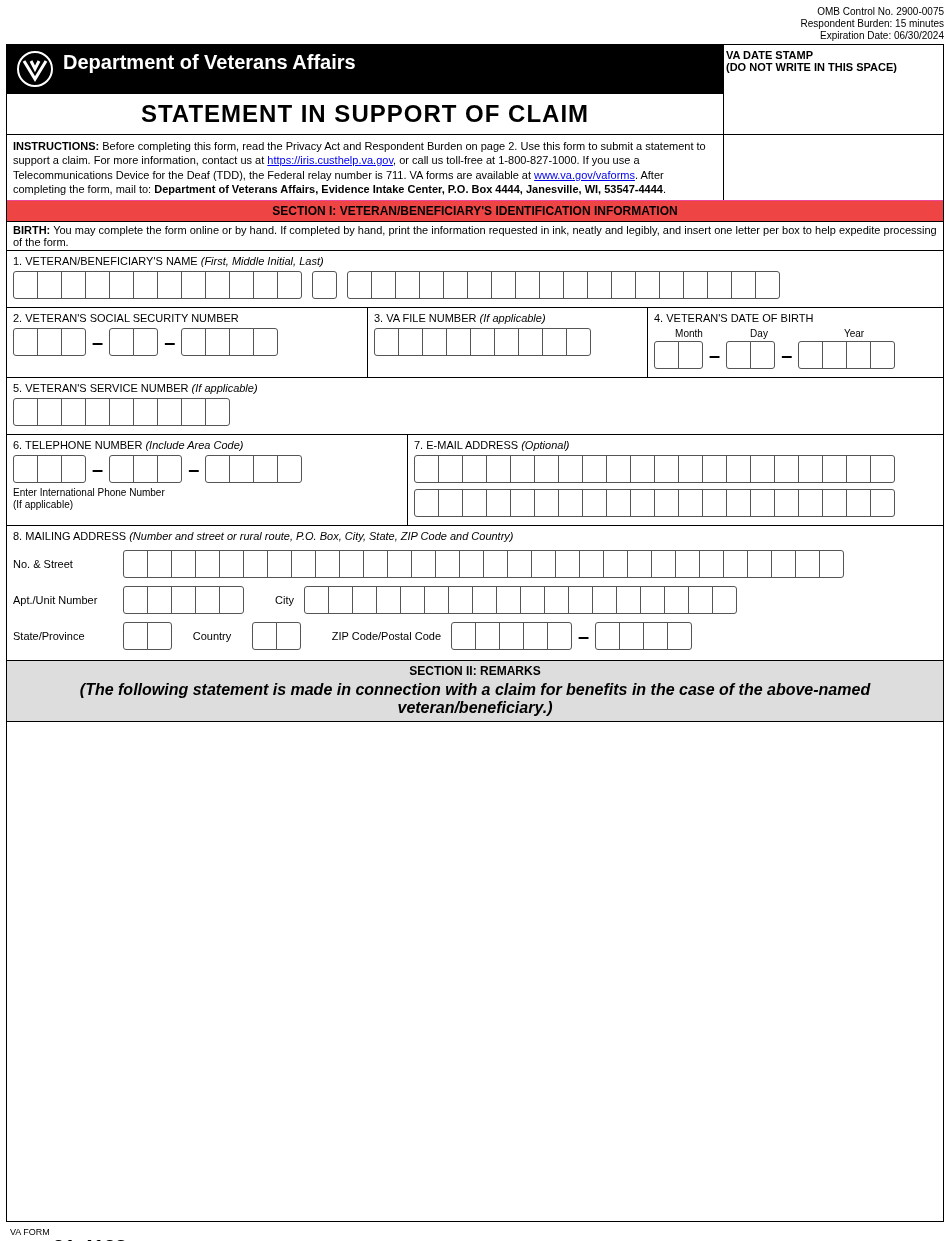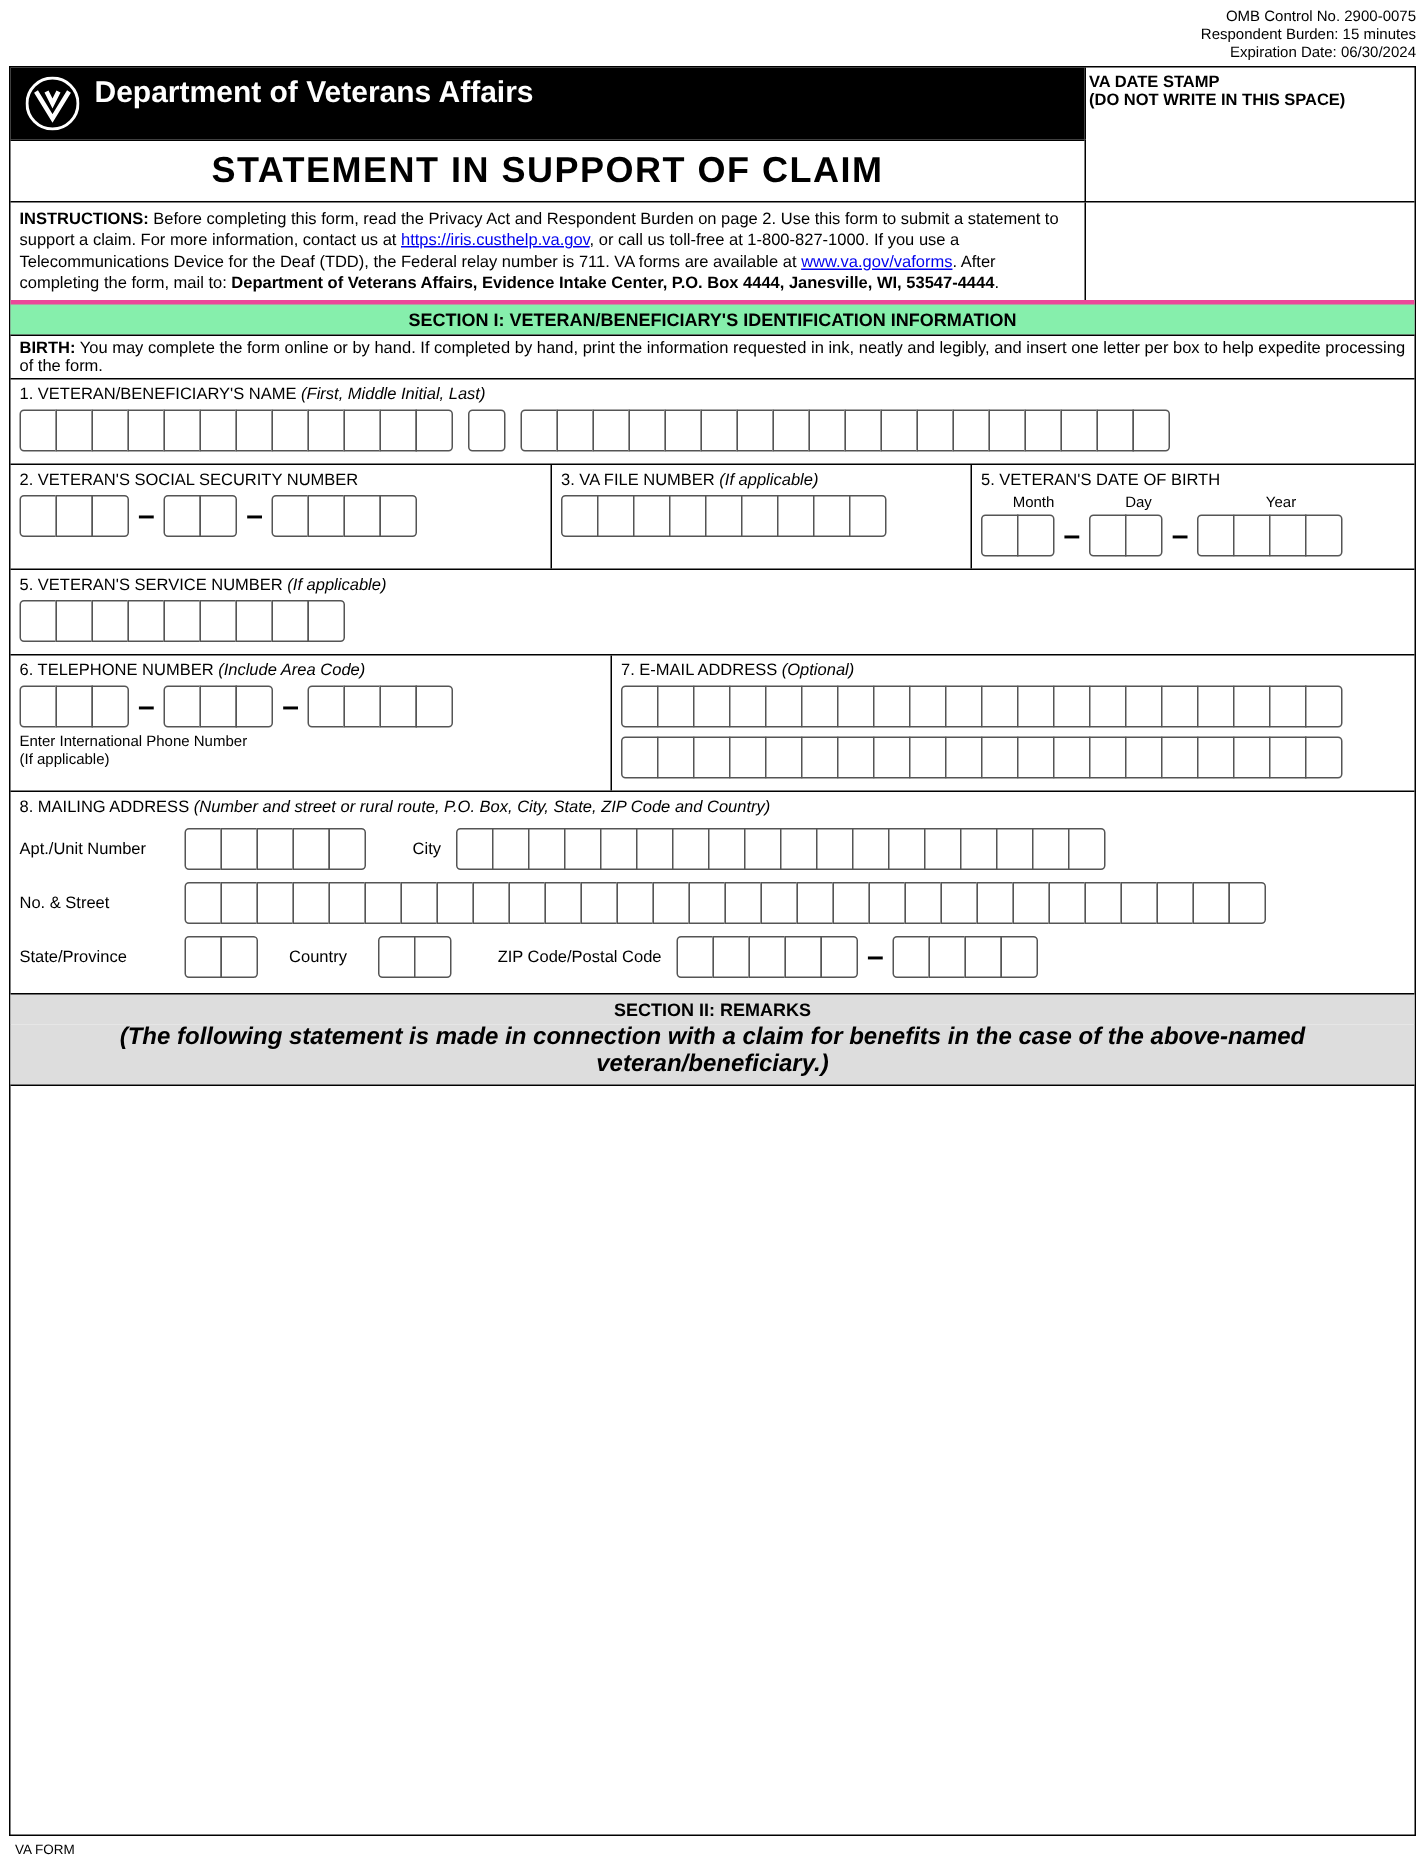--- a/index.html
+++ b/index.html
@@ -11,21 +11,21 @@
     .va-icon { width: 36px; height: 36px; }
     .hdr-left h1 { font-size: 20px; font-weight: bold; }
     .datestamp { width: 220px; border-left: 1px solid #000; text-align: left; font-size: 11px; font-weight: bold; padding: 4px 2px; }
     .title-row { display: flex; }
     .title-left { flex: 1; text-align: center; font-size: 24px; font-weight: bold; letter-spacing: 1px; border-top: 1px solid #000; padding: 6px 0; }
     .title-right { width: 220px; border-left: 1px solid #000; }
     .instr-row { display: flex; border-top: 1px solid #000; }
     .instr-left { flex: 1; padding: 4px 6px; font-size: 11px; line-height: 1.3; }
     .instr-right { width: 220px; border-left: 1px solid #000; }
     .instr-left a { color: #0000EE; text-decoration: underline; }
-    .section-bar { background: #86efac; text-align: center; font-weight: bold; font-size: 12px; padding: 3px 0; border-top: 3px solid #ec4899; }
+    .section-bar { background: #ef4444; text-align: center; font-weight: bold; font-size: 12px; padding: 3px 0; border-top: 1px solid #ec4899; }
     .note-row { font-size: 11px; padding: 2px 6px; border-top: 1px solid #000; }
     .field-row { border-top: 1px solid #000; display: flex; }
     .field-cell { padding: 4px 6px 8px 6px; flex: 1; }
     .field-cell + .field-cell { border-left: 1px solid #000; }
     .field-label { font-size: 11px; margin-bottom: 4px; }
     .field-label .ital { font-style: italic; }
     .boxes { display: flex; gap: 0; align-items: center; }
     .box { width: 25px; height: 28px; border: 1px solid #555; margin-right: -1px; background: #fff; }
     .box:first-child { border-top-left-radius: 3px; border-bottom-left-radius: 3px; }
     .box:last-child { border-top-right-radius: 3px; border-bottom-right-radius: 3px; margin-right: 0; }
@@ -172,21 +172,21 @@
             <span class="box"></span>
             <span class="box"></span>
             <span class="box"></span>
             <span class="box"></span>
             <span class="box"></span>
             <span class="box"></span>
           </span>
       </div>
     </div>
     <div class="field-cell">
-      <div class="field-label">5. VETERAN'S DATE OF BIRTH</div>
+      <div class="field-label">4. VETERAN'S DATE OF BIRTH</div>
       <div class="dob-labels">
         <span>Month</span>
         <span>Day</span>
         <span>Year</span>
       </div>
       <div class="boxes">
         <span class="boxgroup">
             <span class="box"></span>
             <span class="box"></span>
           </span>
@@ -302,70 +302,70 @@
               <span class="box"></span>
             </span>
         </div>
       </div>
     </div>
   </div>
 
   <div class="addr-block">
     <div class="field-label"><span>8. MAILING ADDRESS </span><span class="ital">(Number and street or rural route, P.O. Box, City, State, ZIP Code and Country)</span></div>
     <div class="addr-line">
+      <div class="addr-label">No. &amp; Street</div>
+      <div class="boxes">
+        <span class="boxgroup">
+            <span class="box"></span>
+            <span class="box"></span>
+            <span class="box"></span>
+            <span class="box"></span>
+            <span class="box"></span>
+            <span class="box"></span>
+            <span class="box"></span>
+            <span class="box"></span>
+            <span class="box"></span>
+            <span class="box"></span>
+            <span class="box"></span>
+            <span class="box"></span>
+            <span class="box"></span>
+            <span class="box"></span>
+            <span class="box"></span>
+            <span class="box"></span>
+            <span class="box"></span>
+            <span class="box"></span>
+            <span class="box"></span>
+            <span class="box"></span>
+            <span class="box"></span>
+            <span class="box"></span>
+            <span class="box"></span>
+            <span class="box"></span>
+            <span class="box"></span>
+            <span class="box"></span>
+            <span class="box"></span>
+            <span class="box"></span>
+            <span class="box"></span>
+            <span class="box"></span>
+          </span>
+      </div>
+    </div>
+    <div class="addr-line">
       <div class="addr-label">Apt./Unit Number</div>
       <div class="boxes">
         <span class="boxgroup">
             <span class="box"></span>
             <span class="box"></span>
             <span class="box"></span>
             <span class="box"></span>
             <span class="box"></span>
           </span>
       </div>
       <div class="addr-label" style="width:40px;text-align:right">City</div>
       <div class="boxes">
         <span class="boxgroup">
-            <span class="box"></span>
-            <span class="box"></span>
-            <span class="box"></span>
-            <span class="box"></span>
-            <span class="box"></span>
-            <span class="box"></span>
-            <span class="box"></span>
-            <span class="box"></span>
-            <span class="box"></span>
-            <span class="box"></span>
-            <span class="box"></span>
-            <span class="box"></span>
-            <span class="box"></span>
-            <span class="box"></span>
-            <span class="box"></span>
-            <span class="box"></span>
-            <span class="box"></span>
-            <span class="box"></span>
-          </span>
-      </div>
-    </div>
-    <div class="addr-line">
-      <div class="addr-label">No. &amp; Street</div>
-      <div class="boxes">
-        <span class="boxgroup">
-            <span class="box"></span>
-            <span class="box"></span>
-            <span class="box"></span>
-            <span class="box"></span>
-            <span class="box"></span>
-            <span class="box"></span>
-            <span class="box"></span>
-            <span class="box"></span>
-            <span class="box"></span>
-            <span class="box"></span>
-            <span class="box"></span>
-            <span class="box"></span>
             <span class="box"></span>
             <span class="box"></span>
             <span class="box"></span>
             <span class="box"></span>
             <span class="box"></span>
             <span class="box"></span>
             <span class="box"></span>
             <span class="box"></span>
             <span class="box"></span>
             <span class="box"></span>

